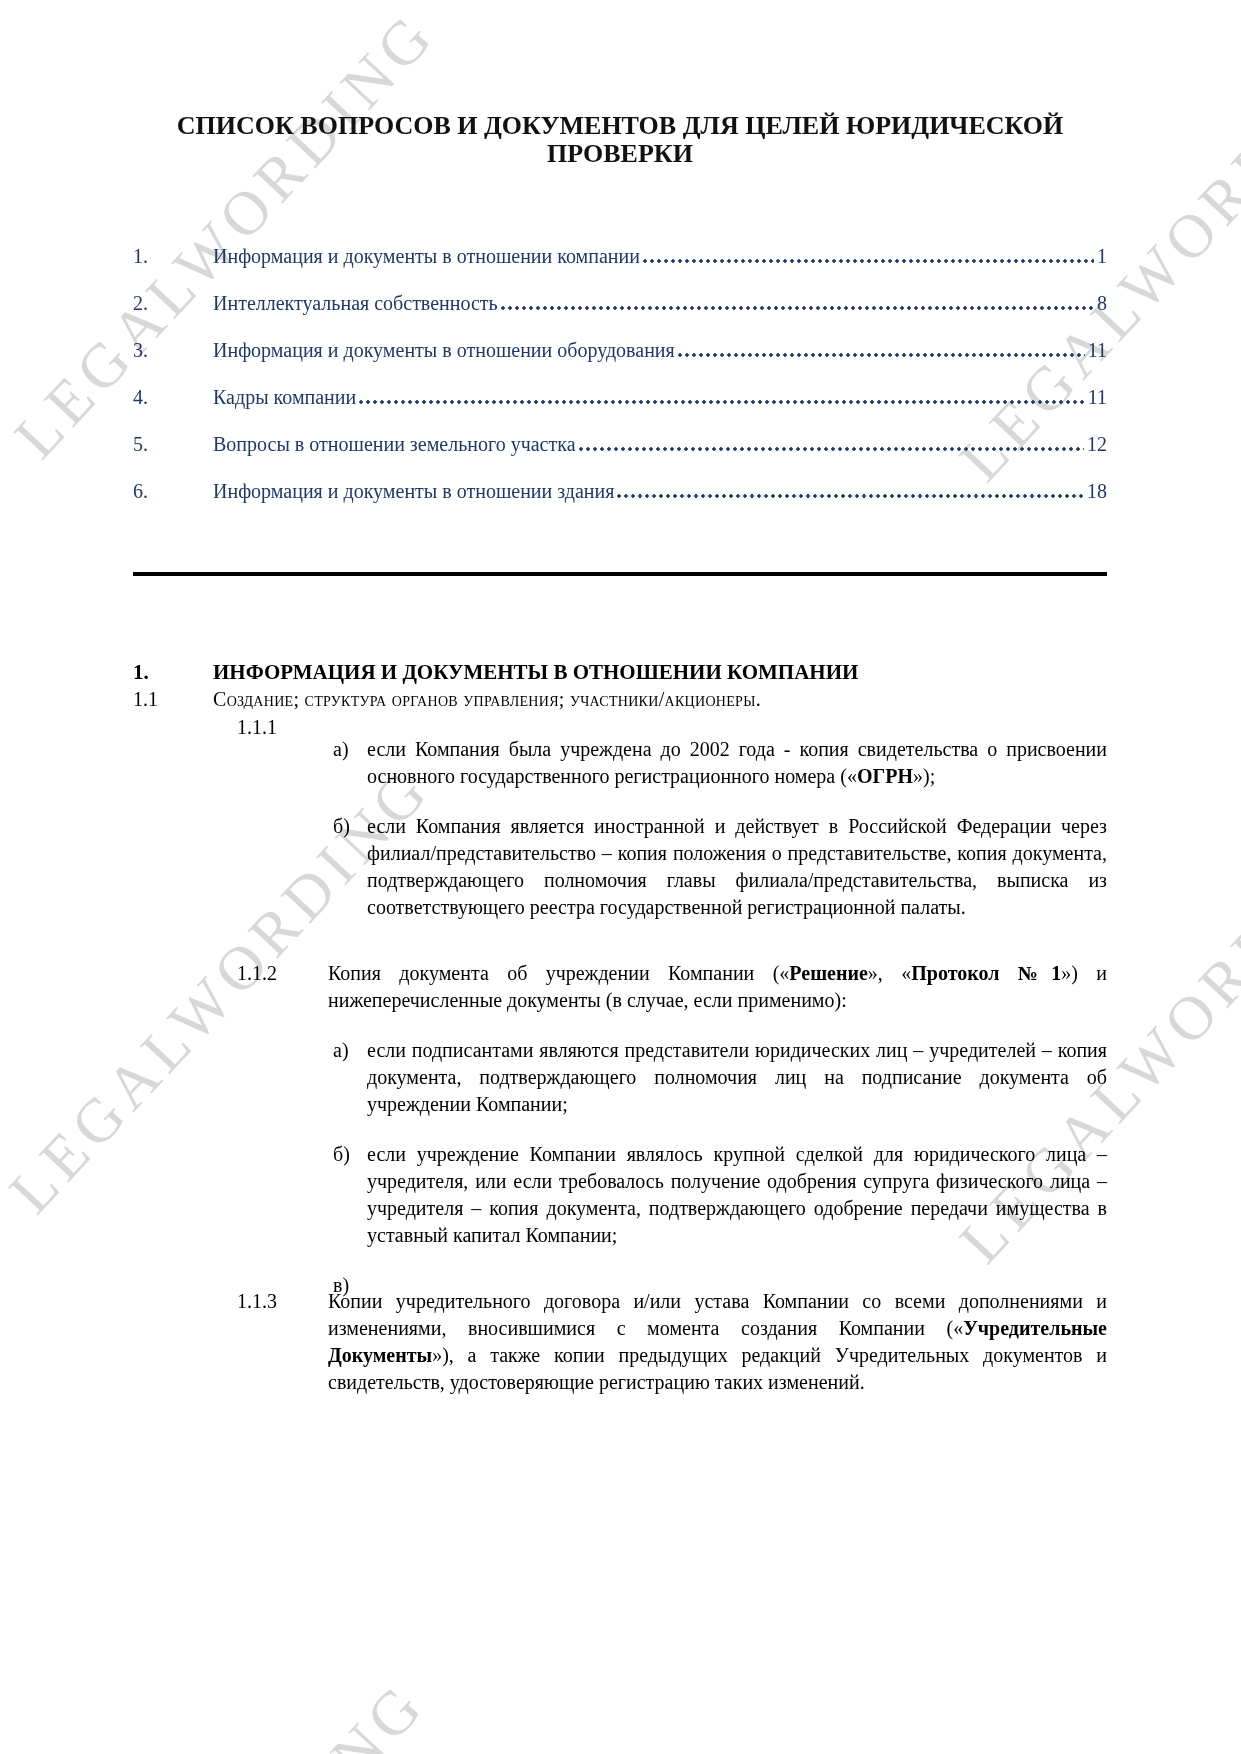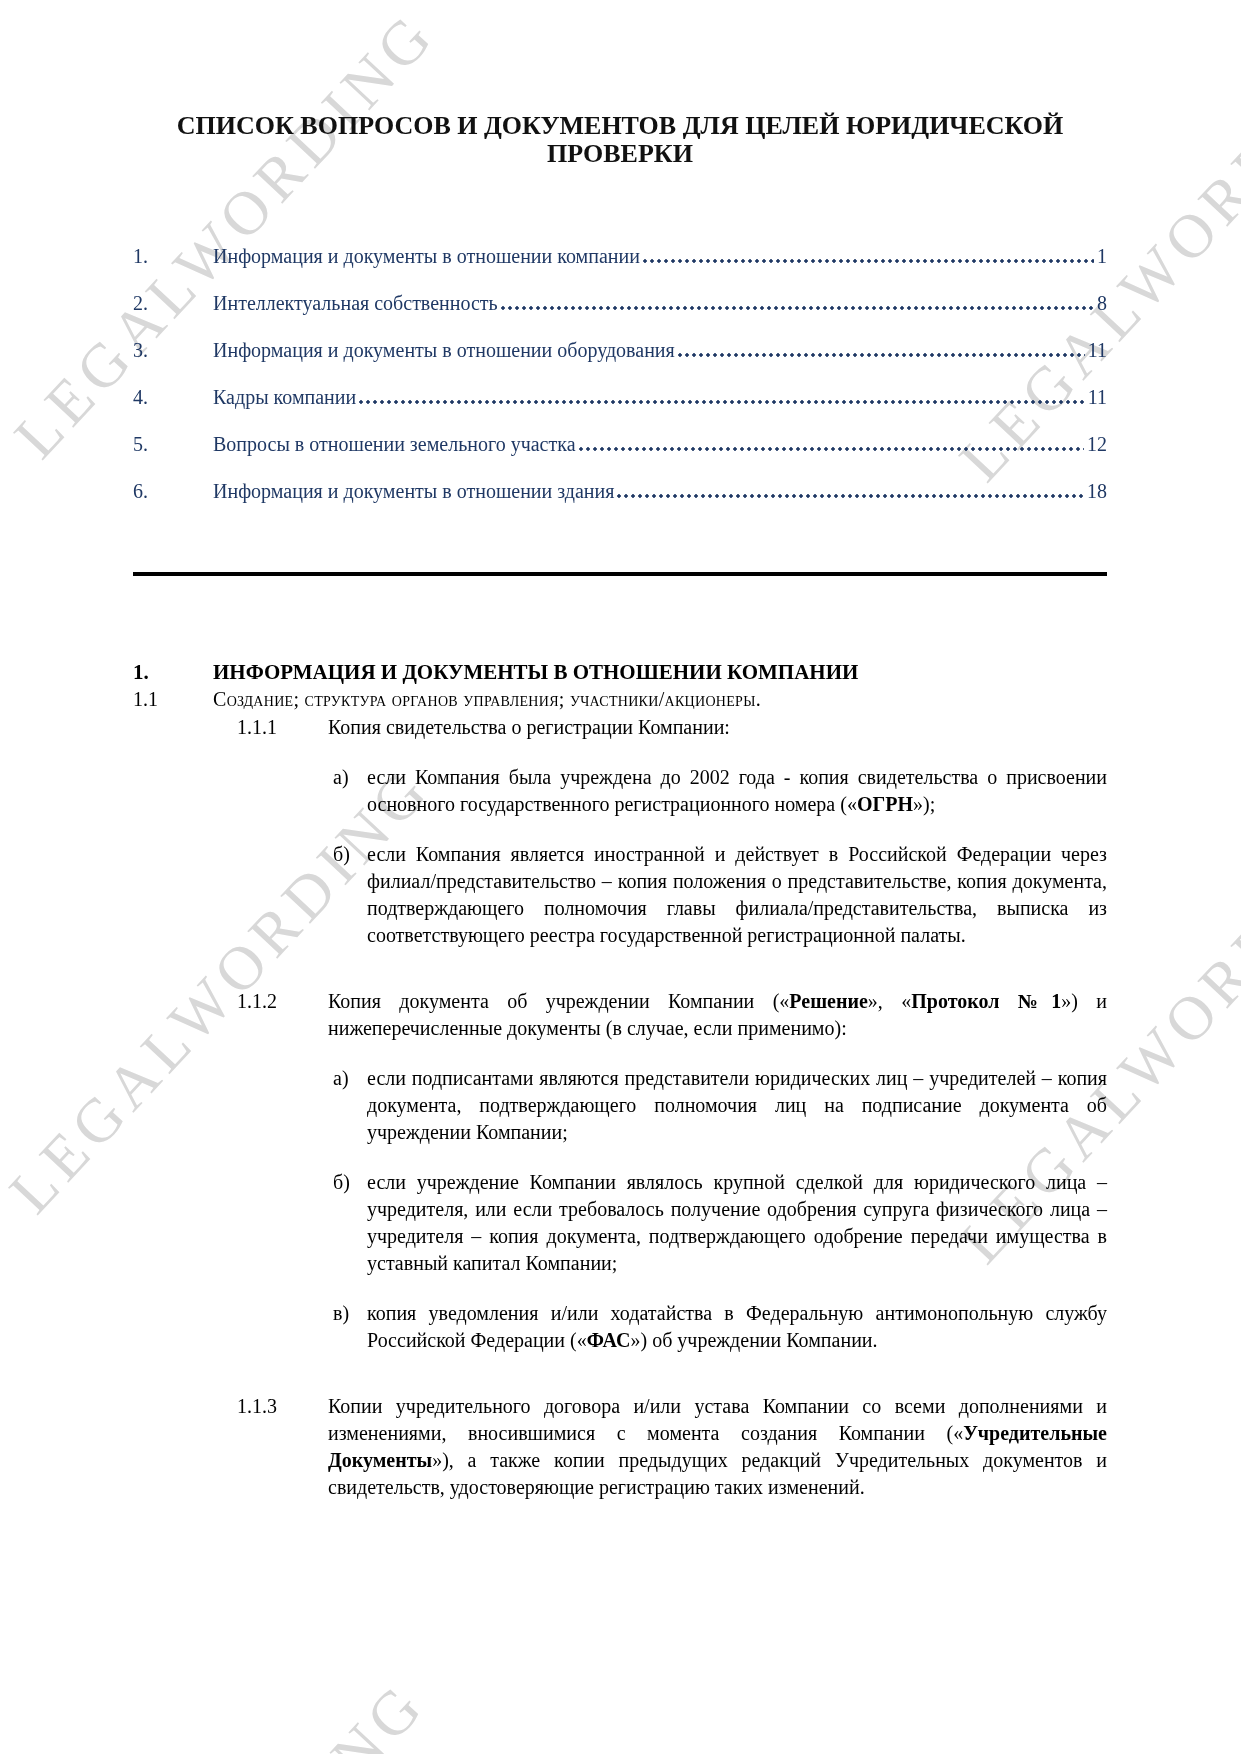--- a/index.html
+++ b/index.html
@@ -200,21 +200,20 @@
       <span class="h-text">ИНФОРМАЦИЯ И ДОКУМЕНТЫ В ОТНОШЕНИИ КОМПАНИИ</span>
     </div>
 
     <div class="sub-heading">
       <span class="h-num">1.1</span>
       <span class="h-text">Создание; структура органов управления; участники/акционеры.</span>
     </div>
 
     <div class="block3 first">
       <span class="num">1.1.1</span>
-      <span><span>Копия свидетельства о регистрации Компании:</span></span>
     </div>
 
     <div class="letter">
       <span class="label">а)</span>
       <span><span>если Компания была учреждена до 2002 года - копия свидетельства о присвоении основного государственного регистрационного номера («</span><b>ОГРН</b><span>»);</span></span>
     </div>
 
     <div class="letter">
       <span class="label">б)</span>
       <span><span>если Компания является иностранной и действует в Российской Федерации через филиал/представительство – копия положения о представительстве, копия документа, подтверждающего полномочия главы филиала/представительства, выписка из соответствующего реестра государственной регистрационной палаты.</span></span>
@@ -230,21 +229,20 @@
       <span><span>если подписантами являются представители юридических лиц – учредителей – копия документа, подтверждающего полномочия лиц на подписание документа об учреждении Компании;</span></span>
     </div>
 
     <div class="letter">
       <span class="label">б)</span>
       <span><span>если учреждение Компании являлось крупной сделкой для юридического лица – учредителя, или если требовалось получение одобрения супруга физического лица – учредителя – копия документа, подтверждающего одобрение передачи имущества в уставный капитал Компании;</span></span>
     </div>
 
     <div class="letter">
       <span class="label">в)</span>
-      <span><span>копия уведомления и/или ходатайства в Федеральную антимонопольную службу Российской Федерации («</span><b>ФАС</b><span>») об учреждении Компании.</span></span>
     </div>
 
     <div class="block3">
       <span class="num">1.1.3</span>
       <span><span>Копии учредительного договора и/или устава Компании со всеми дополнениями и изменениями, вносившимися с момента создания Компании («</span><b>Учредительные Документы</b><span>»), а также копии предыдущих редакций Учредительных документов и свидетельств, удостоверяющие регистрацию таких изменений.</span></span>
     </div>
 
   </div>
 </div>
 

